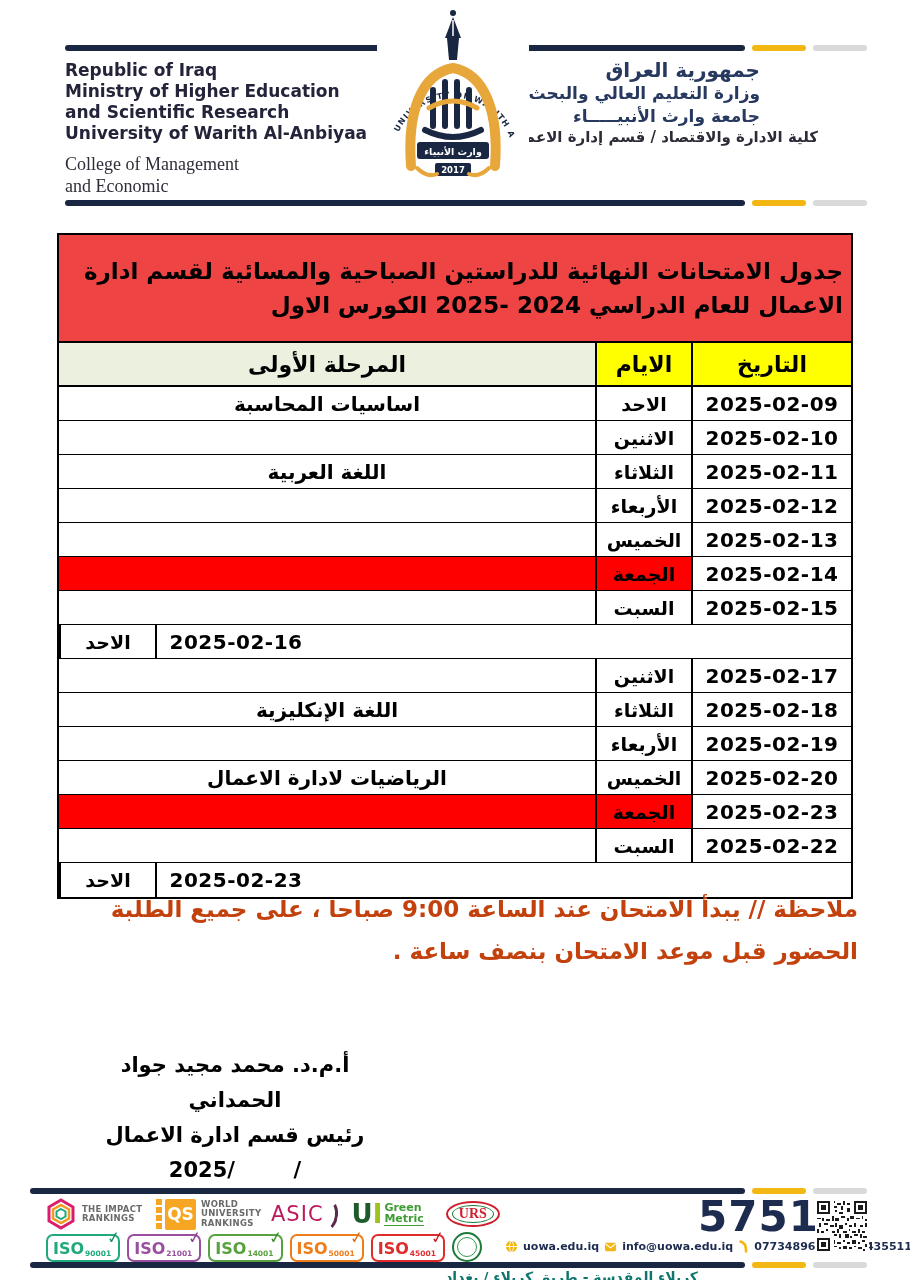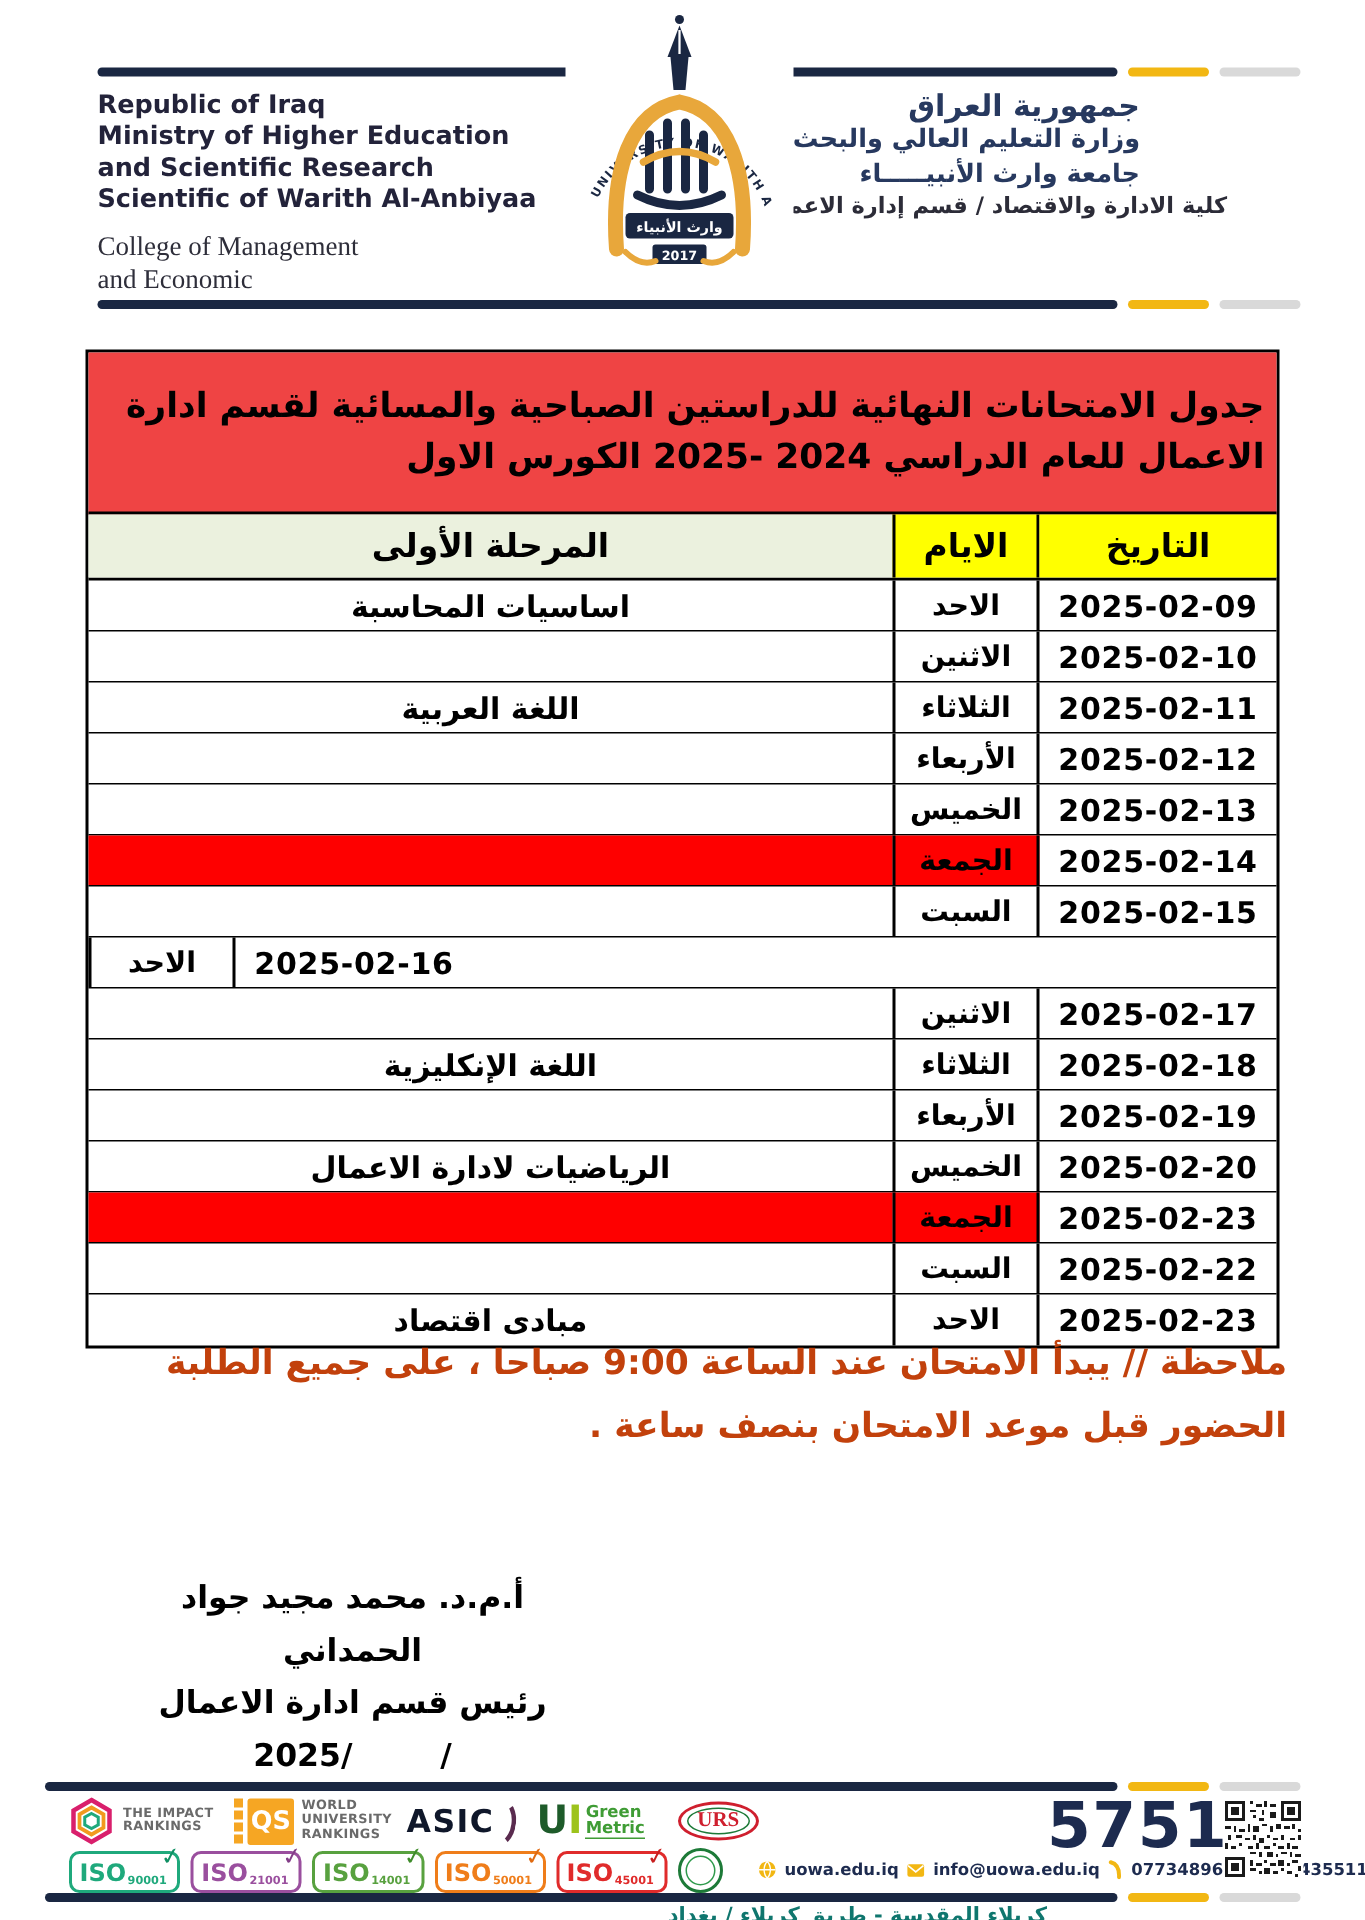--- a/index.html
+++ b/index.html
@@ -59,21 +59,21 @@
 
   
   .rule.f-top { top:1188px; left:30px; } .rule.f-top .seg-navy { width:715px; }
   .rule.f-bot { top:1262px; left:30px; } .rule.f-bot .seg-navy { width:715px; }
   .f-row1 { position:absolute; left:45px; top:1197px; height:34px; display:flex; align-items:center; }
   .mini-txt { font-size:8.5px; font-weight:bold; color:#6a6a6a; line-height:9.5px; letter-spacing:0.3px; }
   .qs-sq { width:31px; height:31px; background:#f6a623; color:#fff; font-weight:bold; font-size:17px;
            display:flex; align-items:center; justify-content:center; border-radius:2px; }
   .qs-dots { display:flex; flex-direction:column; gap:2px; margin-right:3px; }
   .qs-dots span { width:6px; height:6px; background:#f6a623; display:block; }
-  .asic { font-size:21px; font-weight:bold; color:#0f172a; letter-spacing:1px; position:relative; }
+  .asic { font-size:21px; font-weight:normal; color:#be185d; letter-spacing:1px; position:relative; }
   .asic .swoosh { position:absolute; right:-14px; top:-3px; width:16px; height:26px;
                   border:3.5px solid transparent; border-right-color:#5a2b4f; border-radius:50%; transform:rotate(8deg); }
   .ui-gm { display:flex; align-items:flex-start; }
   .ui-gm .u { font-size:26px; font-weight:bold; color:#1e5b2a; line-height:24px; }
   .ui-gm .i { font-size:26px; font-weight:bold; color:#9dc31c; line-height:24px; }
   .gm-txt { font-size:11px; font-weight:bold; color:#3f9c35; line-height:11px; margin-left:2px; }
   .gm-sub { font-size:4.5px; color:#3f9c35; border-top:1px solid #3f9c35; margin-top:1px; }
   .urs-wrap { border:2.5px solid #cf1f2e; border-radius:50%/50%; padding:2px 4px; }
   .urs-in { border:1.5px solid #1d7a38; border-radius:50%/50%; padding:0 6px; font-family:"Liberation Serif",serif;
             font-weight:bold; font-size:14px; color:#cf1f2e; }
@@ -142,21 +142,21 @@
       <rect x="58" y="155" width="36" height="13" rx="2" fill="#1a2742"></rect>
       <text x="76" y="165" text-anchor="middle" font-size="8.5" font-weight="bold" fill="#ffffff">2017</text>
       <path d="M 40,160 Q 50,170 60,166 M 112,160 Q 102,170 92,166" fill="none" stroke="#e8a73b" stroke-width="4" stroke-linecap="round"></path>
     </svg>
   </div>
 
   <div class="hdr-left">
     <div class="l-main">Republic of Iraq</div>
     <div class="l-sub">Ministry of Higher Education</div>
     <div class="l-sub">and Scientific Research</div>
-    <div class="l-sub">Scientific of Warith Al-Anbiyaa</div>
+    <div class="l-sub">University of Warith Al-Anbiyaa</div>
     <div class="l-college">College of Management</div>
     <div class="l-college" style="margin-top:0">and Economic</div>
   </div>
 
   <div class="hdr-right">
     <div class="r1">جمهورية العراق</div>
     <div class="r2">وزارة التعليم العالي والبحث العلمي</div>
     <div class="r2">جامعة وارث الأنبيـــــاء</div>
   </div>
   <div class="hdr-dept">كلية الادارة والاقتصاد / قسم إدارة الاعمال</div>
@@ -231,21 +231,20 @@
       <div class="cell c-subj"></div>
       <div class="cell c-day">الجمعة</div>
       <div class="cell c-date">2025-02-23</div>
     </div>
     <div class="t-row">
       <div class="cell c-subj"></div>
       <div class="cell c-day">السبت</div>
       <div class="cell c-date">2025-02-22</div>
     </div>
     <div class="t-row">
-      <div class="cell c-subj">مبادى اقتصاد</div>
       <div class="cell c-day">الاحد</div>
       <div class="cell c-date">2025-02-23</div>
     </div>
   </div>
 
   <div class="note">ملاحظة  //  يبدأ الامتحان عند الساعة 9:00 صباحا ، على جميع الطلبة الحضور قبل موعد الامتحان بنصف ساعة .</div>
 
   <div class="sig">
     <div>أ.م.د. محمد مجيد جواد الحمداني</div>
     <div>رئيس قسم ادارة الاعمال</div>

